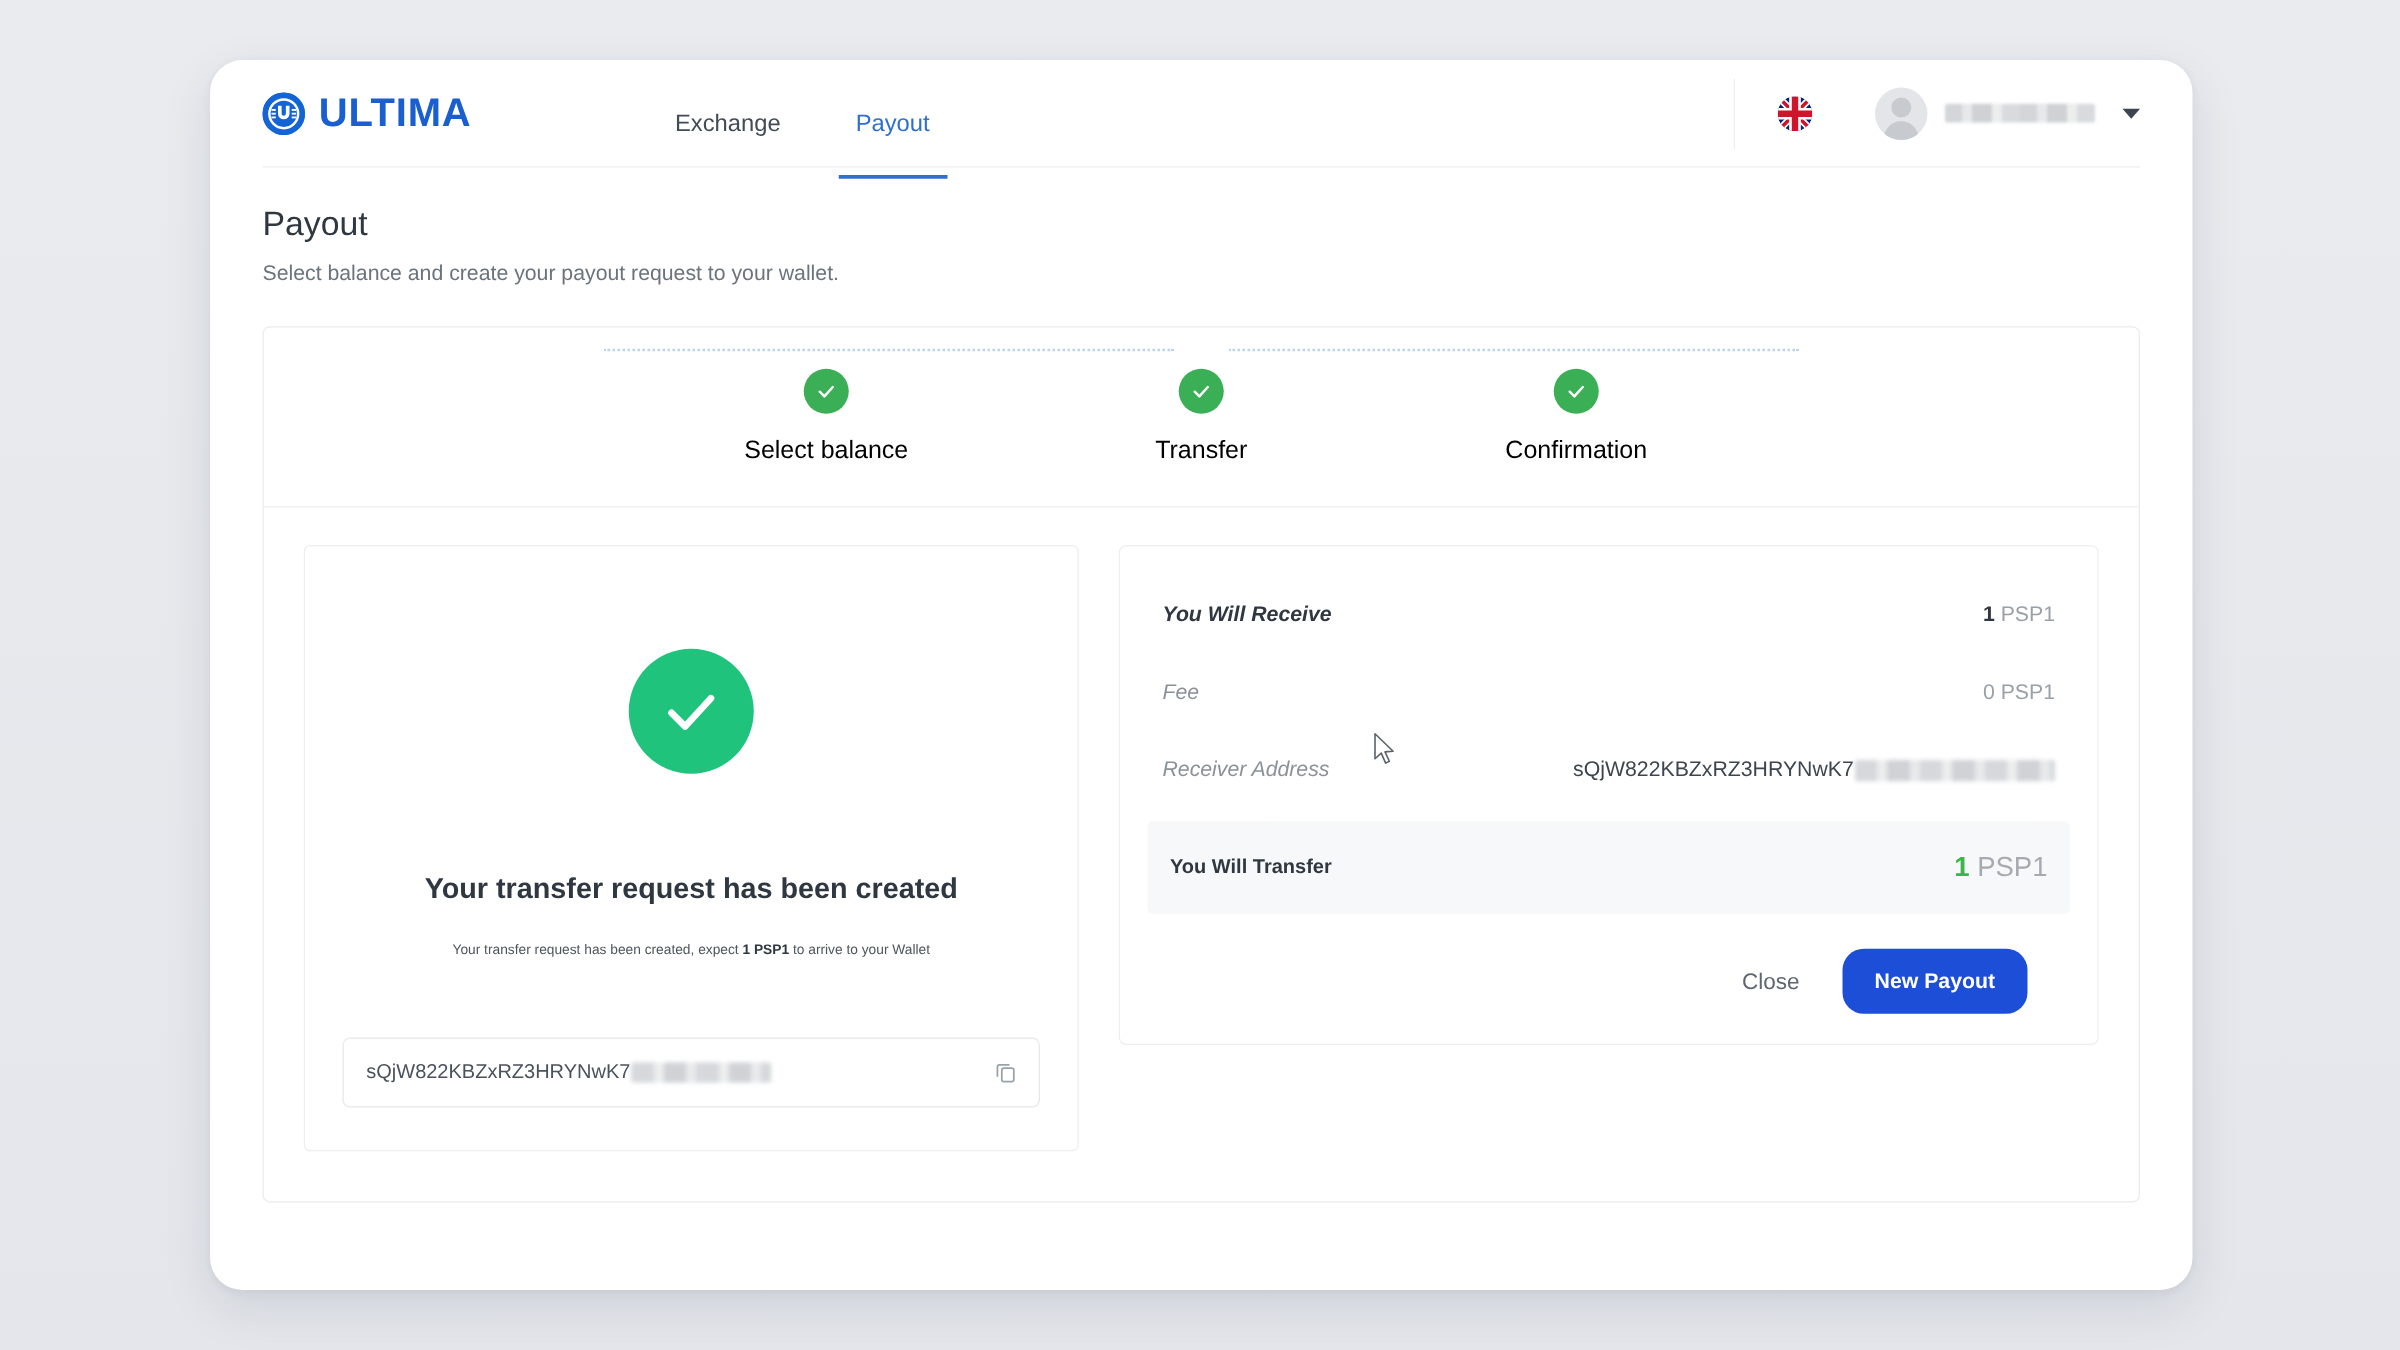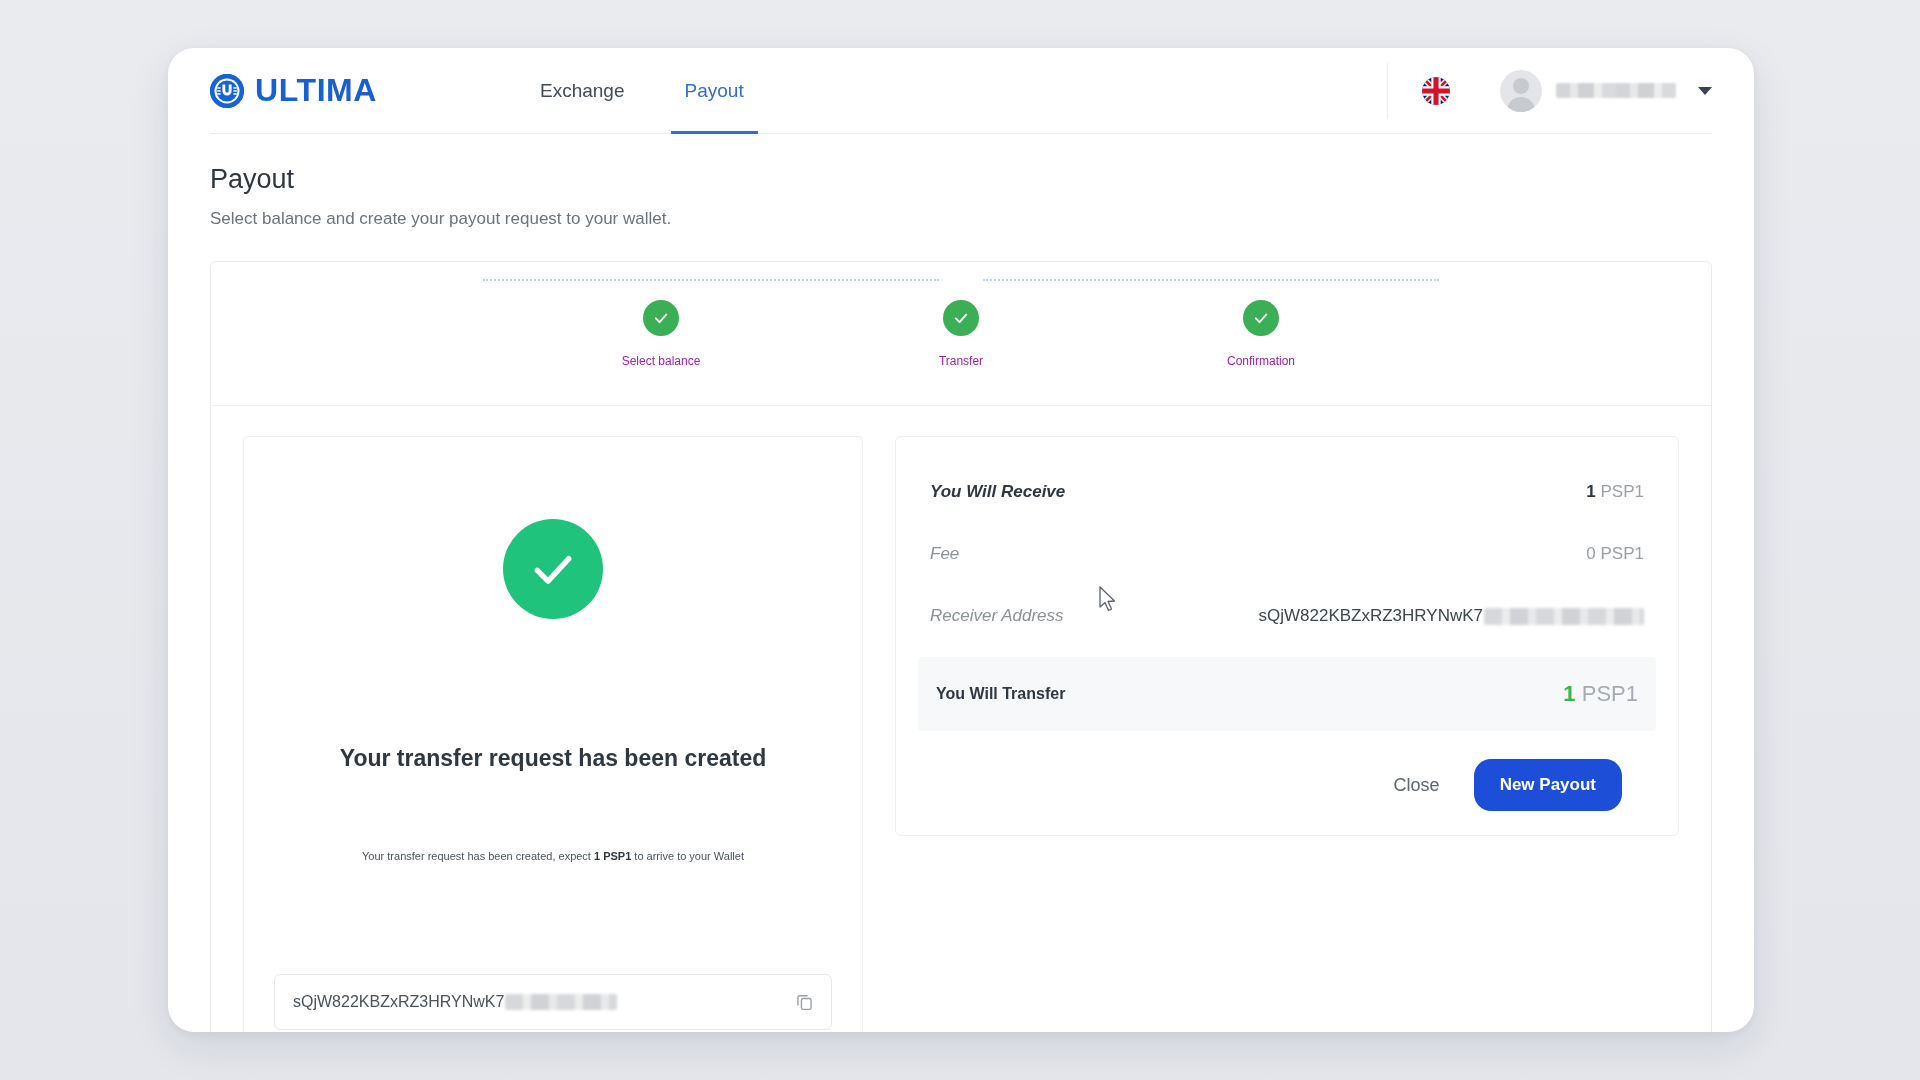--- a/index.html
+++ b/index.html
@@ -37,21 +37,21 @@
   .brand { display:flex; align-items:center; gap:11px; width: 330px; }
   .brand-mark {
     width: 34px; height: 34px; border-radius: 50%;
     background: #1464d6; position: relative; flex: none;
   }
   .brand-mark svg { position:absolute; left:0; top:0; }
   .brand-text {
     font-size: 32px; font-weight: 700; letter-spacing: .6px; color:#1a5fd0;
   }
 
-  .nav { display:flex; align-items:center; gap:60px; height:68px; }
+  .nav { display:flex; gap:60px; height:68px; }
   .nav-item {
     position: relative; height:86px; display:flex; align-items:center;
     font-size: 19px; color:#424b57; cursor: pointer; white-space: nowrap;
   }
   .nav-item.active { color:#2f6fd0; }
   .nav-item.active::after {
     content:""; position:absolute; left:-14px; right:-14px; bottom:0;
     height:3px; background:#2f6fd0;
   }
 
@@ -110,39 +110,39 @@
   .stepper {
     height: 144px; display:flex; align-items:center; justify-content:center;
     border-bottom:1px solid #eceef0; position:relative;
   }
   .steps { display:flex; align-items:flex-start; width: 900px; }
   .step { width: 0; flex: 1 1 0; position:relative; display:flex; flex-direction:column; align-items:center;}
   .step-dot {
     width:36px; height:36px; border-radius:50%; background:#3aaf55;
     display:flex; align-items:center; justify-content:center; position:relative; z-index:2;
   }
-  .step-label { margin-top: 18px; font-size: 12px; color:#a21caf; white-space:nowrap;}
+  .step-label { margin-top: 18px; font-size: 20px; color:#000000; white-space:nowrap;}
   .step-line {
     position:absolute; top:17px; height:0;
     border-top: 2px dotted #bcd3ea; z-index:1;
   }
   .line1 { left: calc(16.666% + 22px); right: calc(50% + 22px); }
   .line2 { left: calc(50% + 22px); right: calc(16.666% + 22px); }
 
   
   .panels {
     display:flex; padding: 30px 32px 40px 32px; gap: 32px; align-items:flex-start;
   }
 
   
   .success-panel {
     width: 620px; min-height: 480px;
     border:1px solid #eceef0; border-radius:5px;
     padding: 60px 30px 34px 30px;
-    display:flex; flex-direction:column; align-items:center;gap:48px;
+    display:flex; flex-direction:column; align-items:center;
   }
   .big-check {
     width:100px; height:100px; border-radius:50%; background:#1fc37c;
     display:flex;align-items:center;justify-content:center;
     margin-top: 22px;
   }
   .success-title {
     margin-top: 78px; font-size: 23px; color:#2f3740; font-weight:700; text-align:center;
   }
   .success-desc {

